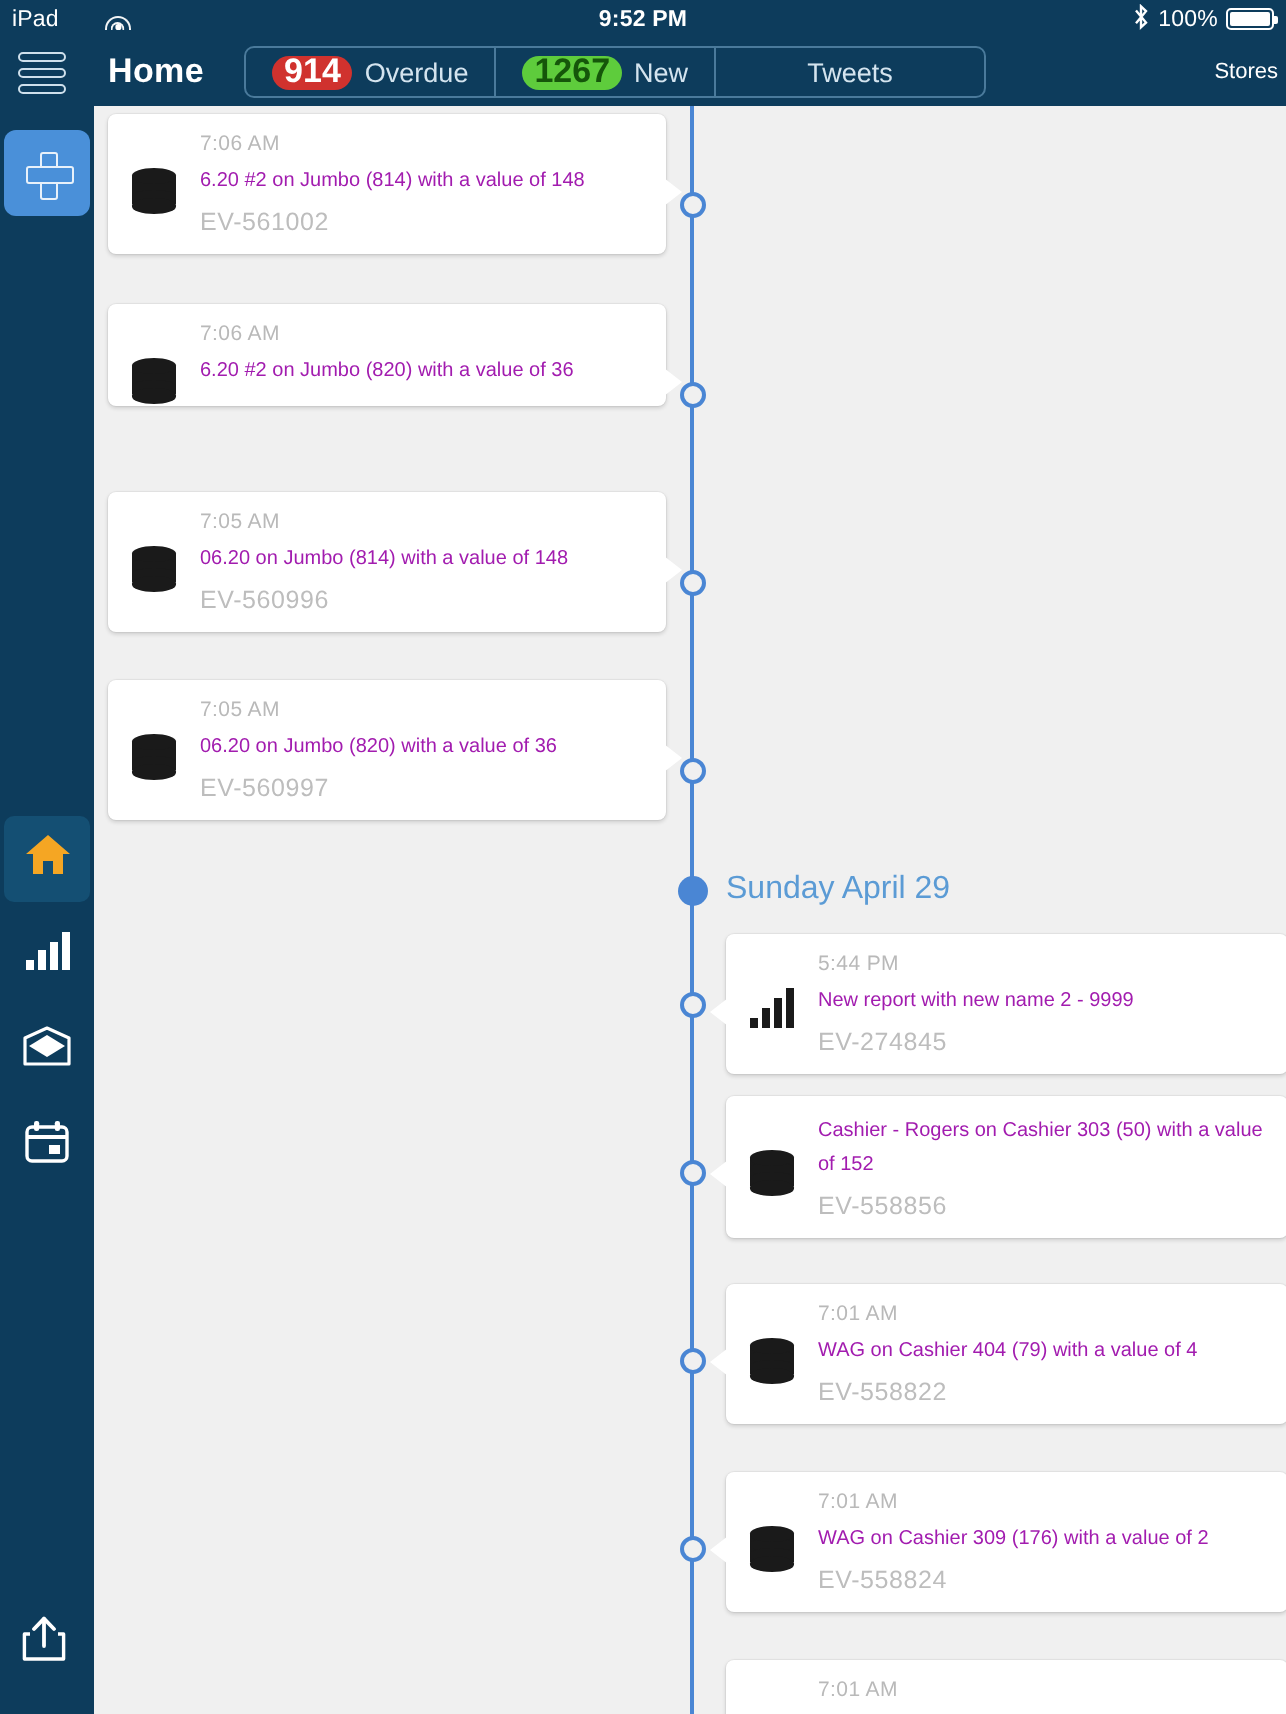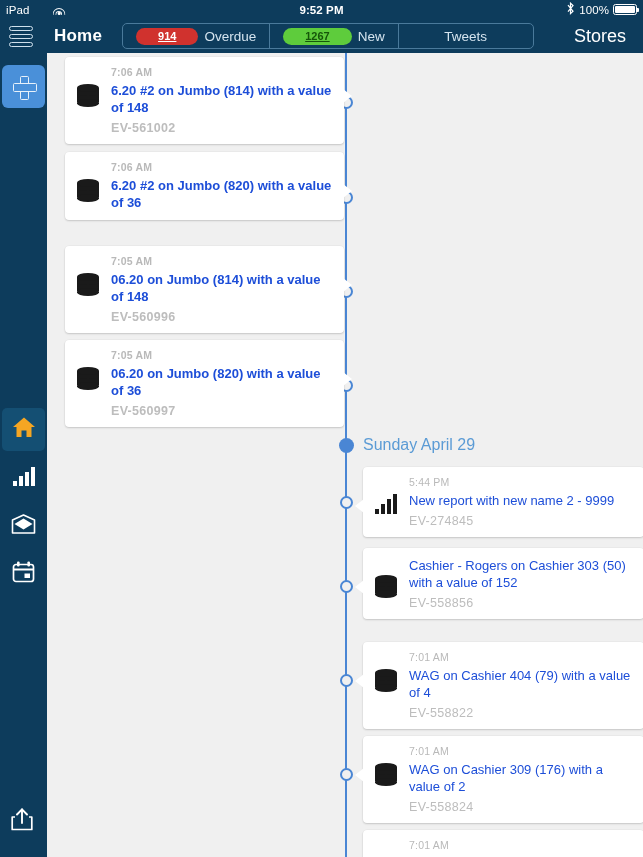--- a/index.html
+++ b/index.html
@@ -65,28 +65,28 @@
   }
   .seg-item {
     display: flex; align-items: center; gap: 6px;
     padding: 0 13px; height: 100%;
     color: #d4e4ef; font-size: 13.5px;
     border-right: 1px solid #4a7a9b; cursor: pointer;
   }
   .seg-item:last-child { border-right: none; justify-content: center; min-width: 134px; }
   .seg-badge {
     display: inline-flex; align-items: center; justify-content: center;
-    min-width: 32px; height: 17px; padding: 0 22px;
-    border-radius: 9px; font-size: 11px; font-weight: bold; text-decoration: underline;
+    min-width: 32px; height: 17px; padding: 0 6px;
+    border-radius: 9px; font-size: 17px; font-weight: bold;
   }
   .badge-overdue { background: #d0322e; color: #ffffff; }
   .badge-new { background: #5ecc3c; color: #15560a; }
   .nav-right {
-    margin-left: auto; margin-right: 17px;
-    color: #ffffff; font-size: 18px; cursor: pointer;
+    margin-left: auto; margin-right: 4px;
+    color: #ffffff; font-size: 11px; cursor: pointer;
   }
 
   
   .sidebar {
     position: absolute; top: 53px; left: 0; width: 47px; bottom: 0;
     background: #0d3c5c;
   }
   .side-btn {
     width: 43px; height: 43px; margin: 0 auto;
     display: flex; align-items: center; justify-content: center;
@@ -128,33 +128,33 @@
     border-radius: 50%; background: #4a86d4;
   }
 
   .card {
     position: absolute;
     background: #ffffff; border-radius: 4px;
     box-shadow: 0 1px 2px rgba(0,0,0,.16), 0 0 0 .5px rgba(0,0,0,.04);
     padding: 9px 12px 9px 12px;
     display: flex; align-items: flex-start; cursor: pointer;
   }
-  .card.left  { left: 18px;  width: 279px; font-weight: bold; }
+  .card.left  { left: 7px;  width: 279px; }
   .card.right { left: 316px; width: 281px; }
   .card .tail {
     position: absolute; width: 0; height: 0;
     border-top: 7px solid transparent; border-bottom: 7px solid transparent;
   }
   .card.left .tail  { right: -8px; border-left: 9px solid #ffffff; top: 32px; }
   .card.right .tail { left: -8px; border-right: 9px solid #ffffff; top: 32px; }
 
   .card-ico { width: 30px; flex: 0 0 30px; padding-top: 18px; }
   .card-body { flex: 1; min-width: 0; padding-left: 4px; }
   .card-time { color: #b9b9b9; font-size: 10.5px; margin-bottom: 4px; letter-spacing: .2px; }
-  .card-title { color: #1d4ed8; font-size: 13px; line-height: 17px; }
+  .card-title { color: #a21caf; font-size: 10px; line-height: 17px; }
   .card-id { color: #bdbdbd; font-size: 12.5px; margin-top: 5px; letter-spacing: .3px; }
 
   .date-header {
     position: absolute; color: #5b9bd5; font-size: 16px;
   }
 
   
   .db-ico { width: 22px; height: 22px; position: relative; }
   .db-ico i {
     position: absolute; left: 0; width: 22px; height: 7.5px;

